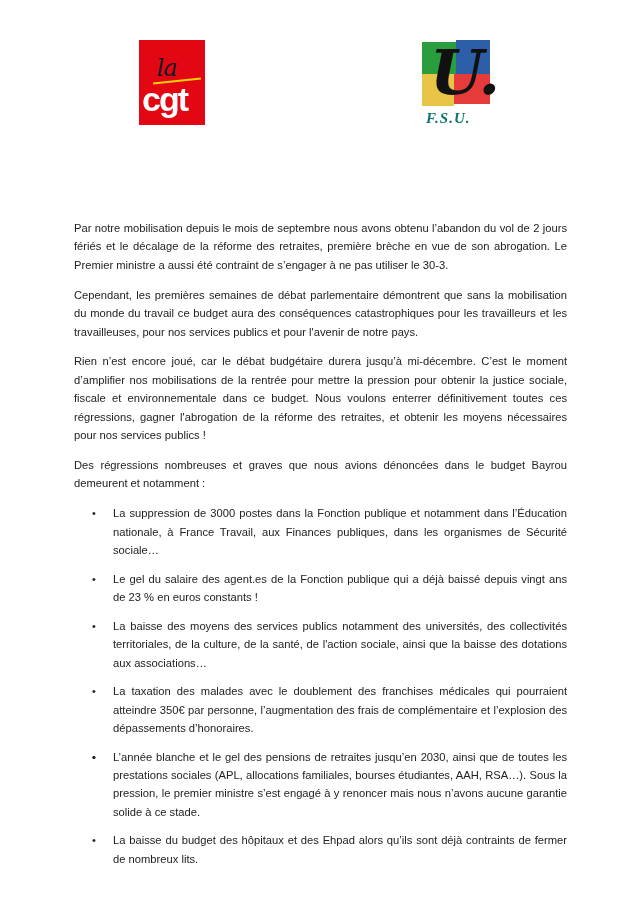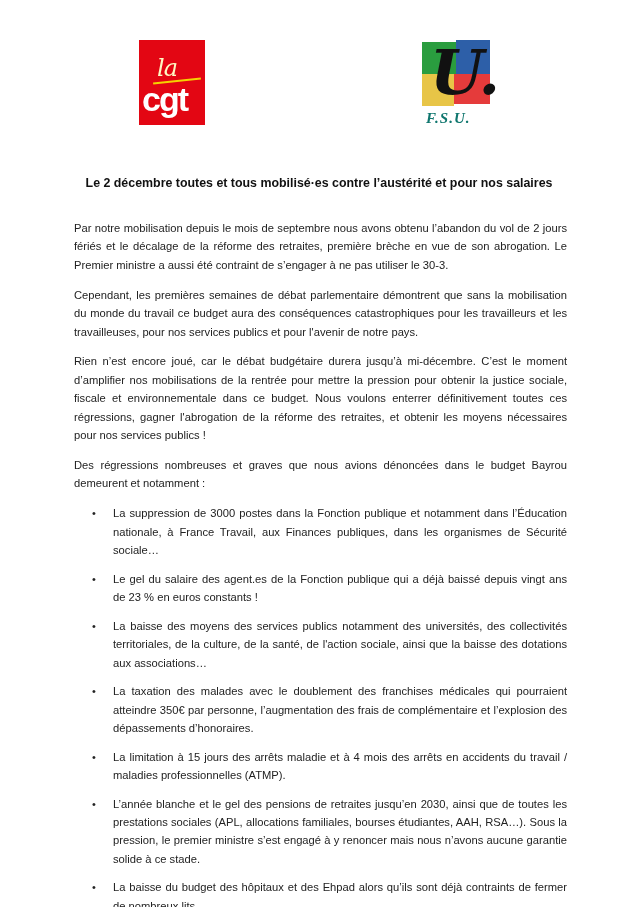--- a/index.html
+++ b/index.html
@@ -4,21 +4,21 @@
 <style>
   html, body { margin: 0; padding: 0; background: #ffffff; }
   body { width: 638px; height: 907px; position: relative; overflow: hidden;
          font-family: "Liberation Sans", "DejaVu Sans", sans-serif; color: #1a1a1a; }
   .page { position: absolute; left: 0; top: 0; width: 638px; height: 907px; background: #fff; }
 
   
   .logos { position: absolute; top: 40px; left: 0; width: 638px; height: 90px; }
   .logo-cgt { position: absolute; left: 139px; top: 0; width: 66px; height: 85px; background: #e30613; overflow: hidden; }
   .logo-cgt .la { position: absolute; left: 18px; top: 14px; font-family: "DejaVu Serif", serif; font-style: italic;
-                  font-size: 24px; color: #fef9c3; letter-spacing: -1px; }
+                  font-size: 24px; color: #0f172a; letter-spacing: -1px; }
   .logo-cgt .la-line { position: absolute; left: 14px; top: 40px; width: 48px; height: 2px; background: #f5d300; transform: rotate(-6deg); }
   .logo-cgt .cgt { position: absolute; left: 3px; top: 40px; font-family: Liberation Sans, sans-serif; font-weight: bold;
                    font-size: 34px; color: #ffffff; letter-spacing: -2px; }
 
   .logo-sol { position: absolute; left: 256px; top: 24px; width: 110px; height: 40px; }
   .logo-sol .union { position: absolute; left: 74px; top: 0; font-family: "DejaVu Serif", serif; font-size: 6px; line-height: 6px; color: #111; text-align: left; }
   .logo-sol .word { position: absolute; left: 2px; top: 8px; font-family: "DejaVu Serif", serif; font-weight: bold;
                     font-size: 21px; color: #111; letter-spacing: -1.2px; transform: scaleX(0.88); transform-origin: left top; }
   .logo-sol .underline { position: absolute; left: 2px; top: 32px; width: 100px; height: 3px; background: #e5007e; border-radius: 2px; }
 
@@ -60,31 +60,30 @@
     <div class="logo-fsu">
       <span class="q q1"></span>
       <span class="q q2"></span>
       <span class="q q3"></span>
       <span class="q q4"></span>
       <span class="u">U.</span>
       <span class="fsu">F.S.U.</span>
     </div>
   </div>
 
-  <div class="title">Le 2 décembre toutes et tous mobilisé·es contre l’austérité et pour nos salaires</div>
 
   <div class="body">
     <p>Par notre mobilisation depuis le mois de septembre nous avons obtenu l’abandon du vol de 2 jours fériés et le décalage de la réforme des retraites, première brèche en vue de son abrogation. Le Premier ministre a aussi été contraint de s’engager à ne pas utiliser le 30-3.</p>
     <p>Cependant, les premières semaines de débat parlementaire démontrent que sans la mobilisation du monde du travail ce budget aura des conséquences catastrophiques pour les travailleurs et les travailleuses, pour nos services publics et pour l'avenir de notre pays.</p>
     <p>Rien n’est encore joué, car le débat budgétaire durera jusqu’à mi-décembre. C’est le moment d’amplifier nos mobilisations de la rentrée pour mettre la pression pour obtenir la justice sociale, fiscale et environnementale dans ce budget. Nous voulons enterrer définitivement toutes ces régressions, gagner l'abrogation de la réforme des retraites, et obtenir les moyens nécessaires pour nos services publics !</p>
     <p>Des régressions nombreuses et graves que nous avions dénoncées dans le budget Bayrou demeurent et notamment :</p>
 
     <ul class="bullets">
       <li><span class="dot">•</span><span>La suppression de 3000 postes dans la Fonction publique et notamment dans l’Éducation nationale, à France Travail, aux Finances publiques, dans les organismes de Sécurité sociale…</span></li>
       <li><span class="dot">•</span><span>Le gel du salaire des agent.es de la Fonction publique qui a déjà baissé depuis vingt ans de 23 % en euros constants !</span></li>
       <li><span class="dot">•</span><span>La baisse des moyens des services publics notamment des universités, des collectivités territoriales, de la culture, de la santé, de l'action sociale, ainsi que la baisse des dotations aux associations…</span></li>
       <li><span class="dot">•</span><span>La taxation des malades avec le doublement des franchises médicales qui pourraient atteindre 350€ par personne, l’augmentation des frais de complémentaire et l’explosion des dépassements d’honoraires.</span></li>
-      <li><span class="dot">•</span><span>La limitation à 15 jours des arrêts maladie et à 4 mois des arrêts en accidents du travail / maladies professionnelles (ATMP).</span></li>
+      <li><span class="dot">•</span></li>
       <li><span class="dot">•</span><span>L’année blanche et le gel des pensions de retraites jusqu’en 2030, ainsi que de toutes les prestations sociales (APL, allocations familiales, bourses étudiantes, AAH, RSA…). Sous la pression, le premier ministre s’est engagé à y renoncer mais nous n’avons aucune garantie solide à ce stade.</span></li>
       <li><span class="dot">•</span><span>La baisse du budget des hôpitaux et des Ehpad alors qu’ils sont déjà contraints de fermer de nombreux lits.</span></li>
     </ul>
   </div>
 </div>
 
 </body></html>

